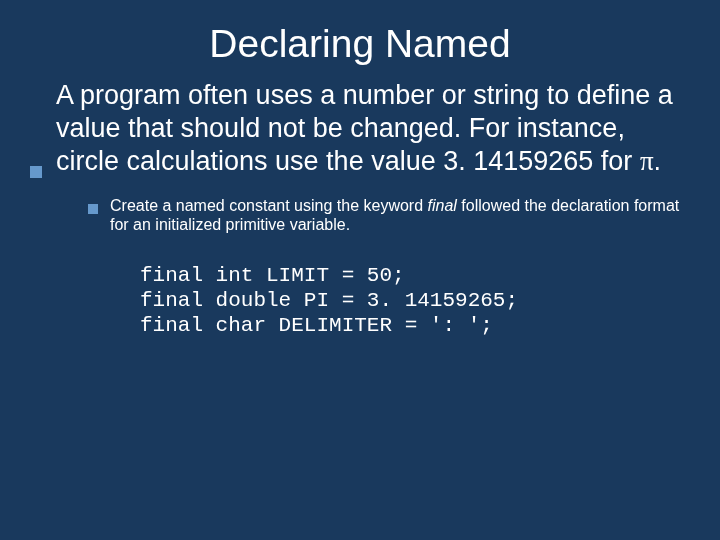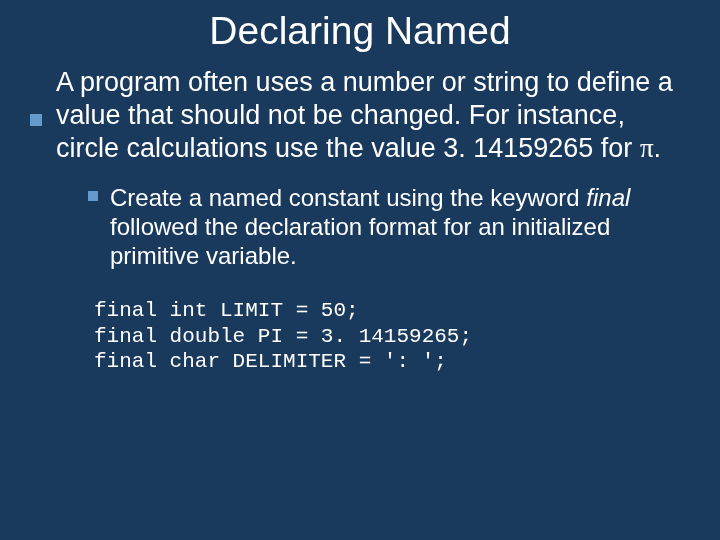--- a/index.html
+++ b/index.html
@@ -9,33 +9,33 @@
     height: 540px;
     background: #19395d;
     color: #ffffff;
     font-family: Verdana, Geneva, sans-serif;
     overflow: hidden;
   }
   .slide {
     width: 720px;
     height: 540px;
     box-sizing: border-box;
-    padding: 3px 30px 0 30px;
+    padding: 16px 30px 0 30px;
   }
   .title {
     text-align: center;
     font-size: 39px;
     line-height: 1.15;
     padding-top: 6px;
     padding-bottom: 8px;
     font-weight: 400;
   }
   .body-row {
     display: flex;
-    align-items: center;
+    align-items: flex-end;
     margin-top: 4px;
   }
   .bullet {
     width: 12px;
     height: 12px;
     background: #6699cc;
     flex: 0 0 auto;
     margin-top: 10px;
     margin-right: 14px;
   }
@@ -50,32 +50,32 @@
     line-height: 1.22;
     font-weight: 400;
   }
   .sub-row {
     display: flex;
     align-items: flex-start;
     margin-left: 58px;
     margin-top: 18px;
   }
   .sub-text {
-    font-size: 24px;
+    font-size: 16px;
     line-height: 1.22;
     font-weight: 400;
   }
   .italic {
     font-style: italic;
   }
   .code-block {
     font-family: "Courier New", Courier, monospace;
     font-size: 21px;
     line-height: 1.2;
-    margin-left: 64px;
+    margin-left: 110px;
     margin-top: 28px;
     white-space: pre;
   }
   .pi {
     font-family: "Times New Roman", serif;
   }
 </style>
 </head>
 <body>
 

